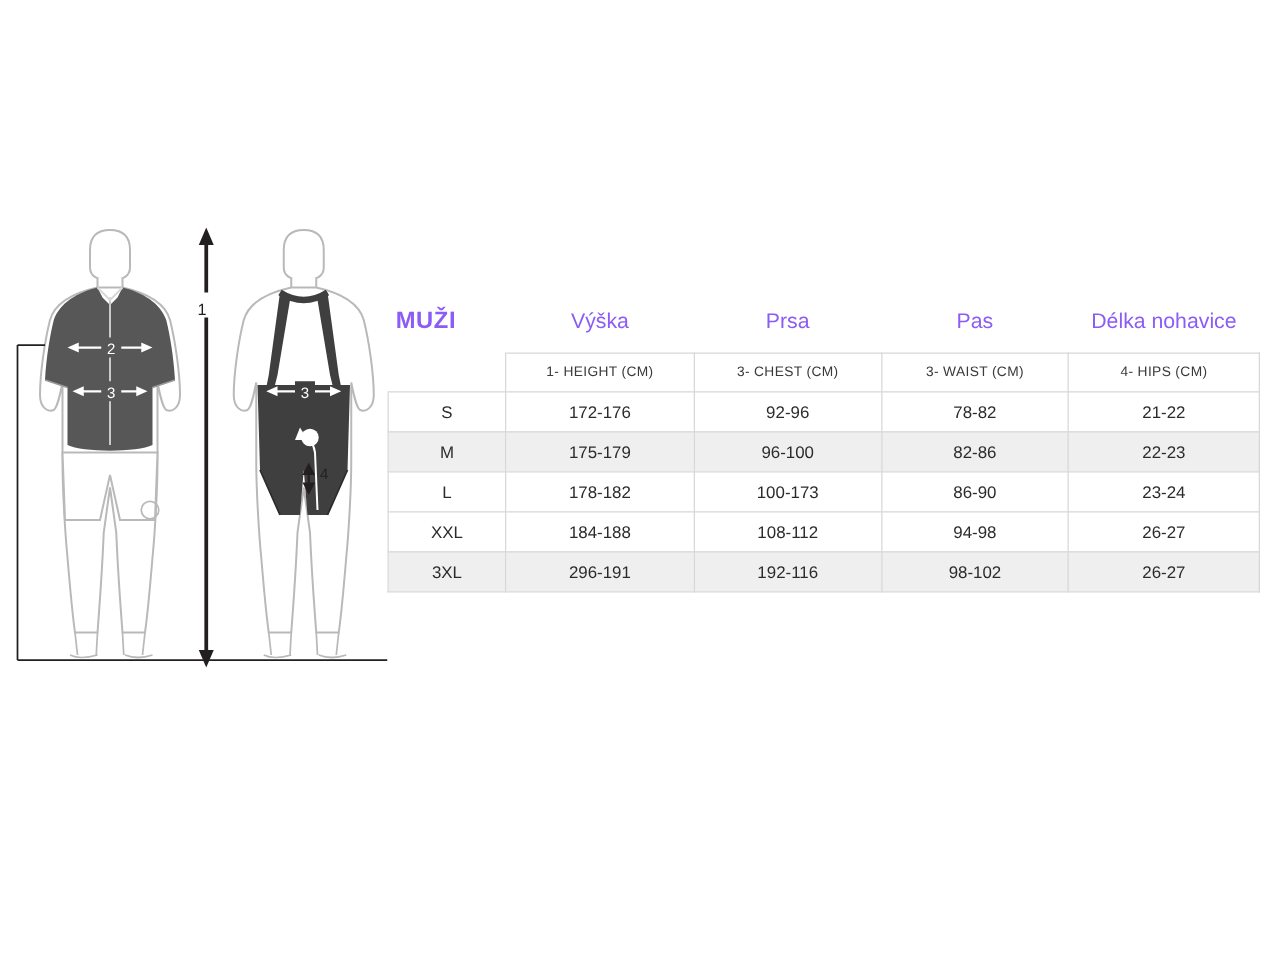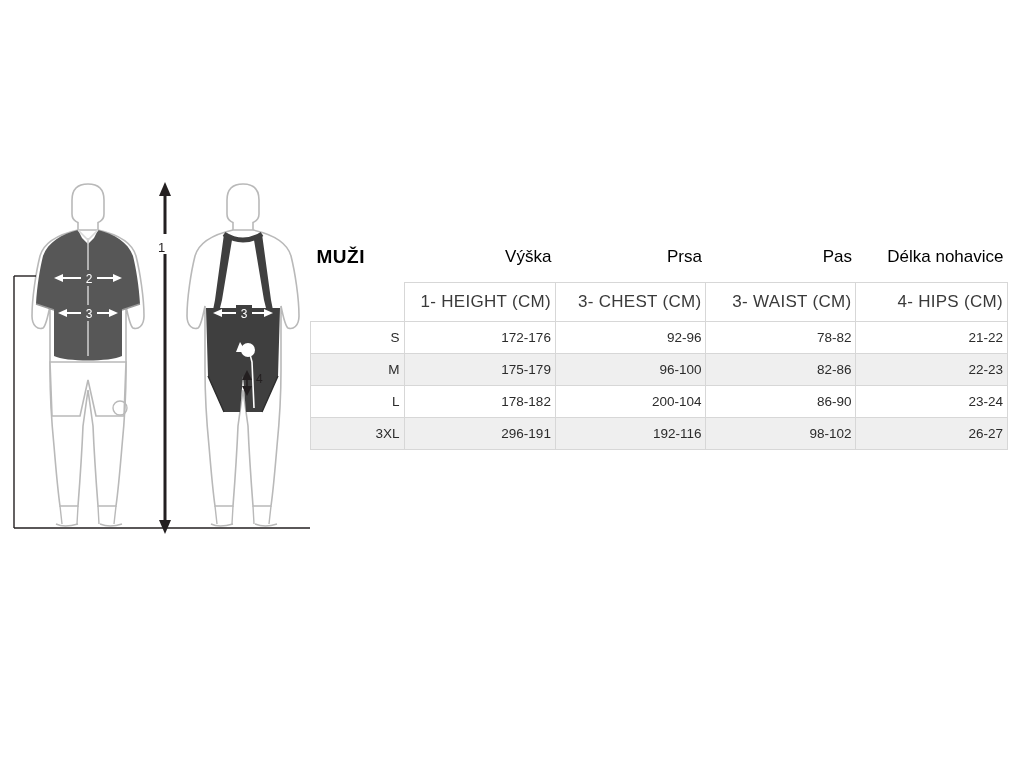--- a/index.html
+++ b/index.html
@@ -43,43 +43,43 @@
   }
 
   table.size-table {
     border-collapse: collapse;
     width: 698px;
     font-size: 13px;
   }
 
   table.size-table td, table.size-table th {
     border: 1px solid #d7d7d7;
-    text-align: right;
+    text-align: center;
     font-weight: normal;
     color: #2b2b2b;
   }
 
   
   tr.title-row td {
     border: none;
     padding: 6px 4px 14px 4px;
     font-size: 17px;
-    color: #000000;
+    color: #8b5cf6;
   }
   tr.title-row td.muzi {
     font-weight: bold;
     font-size: 19px;
     text-align: left;
     padding-left: 6px;
     letter-spacing: 0.5px;
   }
 
   tr.sub-head td {
     padding: 9px 4px;
-    font-size: 17px;
+    font-size: 11px;
     color: #3a3a3a;
     letter-spacing: 0.3px;
   }
   tr.sub-head td.blank {
     border-left: none;
     border-top: none;
     border-bottom: 1px solid #d7d7d7;
   }
 
   tbody tr td {
@@ -250,23 +250,30 @@
         <tr class="shaded">
           <td>M</td>
           <td>175-179</td>
           <td>96-100</td>
           <td>82-86</td>
           <td>22-23</td>
         </tr>
         <tr class="plain">
           <td>L</td>
           <td>178-182</td>
-          <td>200-104</td>
+          <td>100-173</td>
           <td>86-90</td>
           <td>23-24</td>
+        </tr>
+        <tr class="plain">
+          <td>XXL</td>
+          <td>184-188</td>
+          <td>108-112</td>
+          <td>94-98</td>
+          <td>26-27</td>
         </tr>
         <tr class="shaded">
           <td>3XL</td>
           <td>296-191</td>
           <td>192-116</td>
           <td>98-102</td>
           <td>26-27</td>
         </tr>
       </tbody>
     </table>

